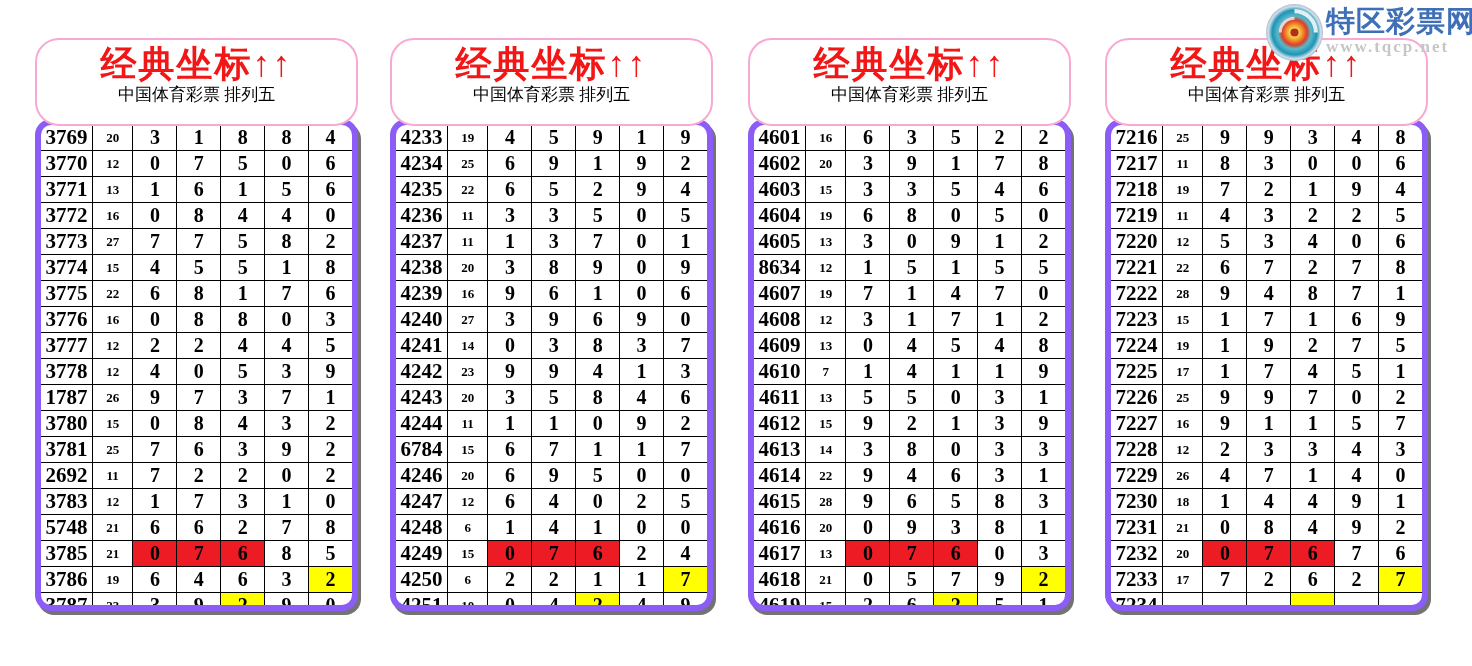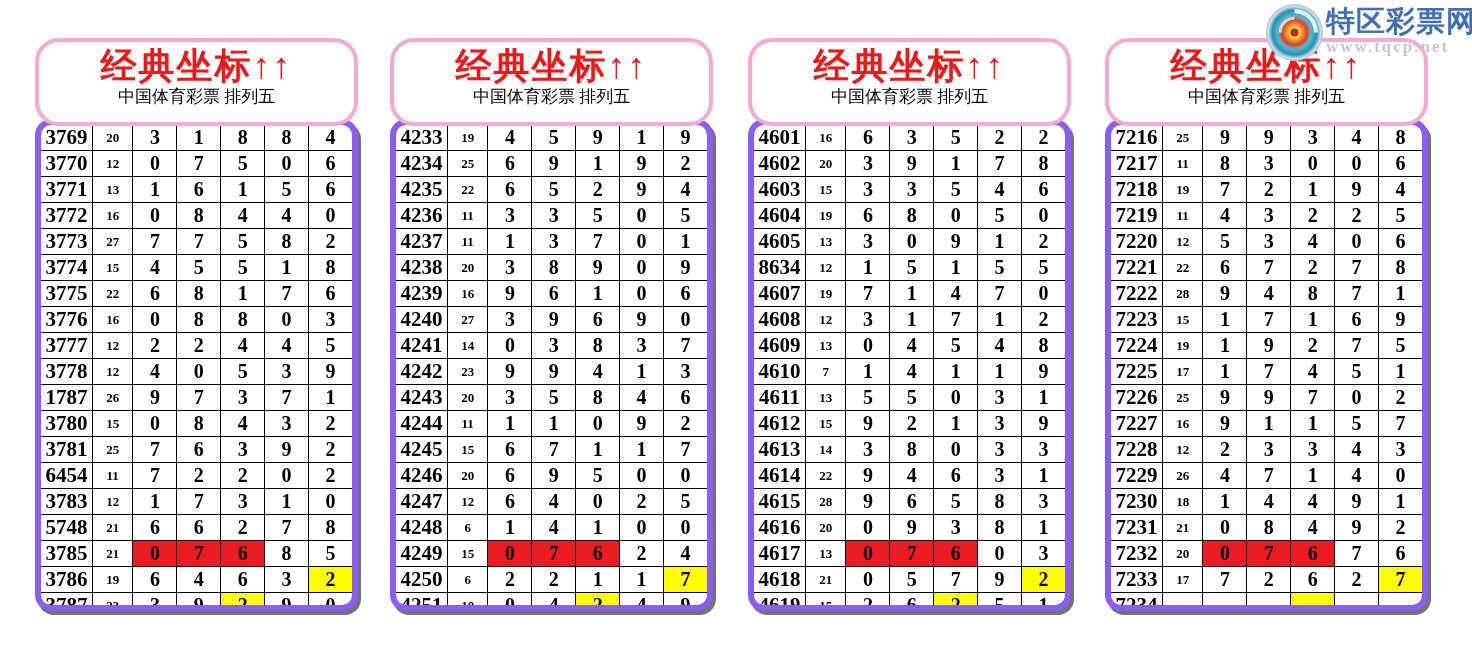--- a/index.html
+++ b/index.html
@@ -5,21 +5,21 @@
   html,body{margin:0;padding:0;}
   body{
     width:1472px;height:666px;position:relative;background:#ffffff;overflow:hidden;
     font-family:"Liberation Sans",sans-serif;
   }
   .panel{position:absolute;top:38px;width:323px;}
   #panel-0{left:35px;} #panel-1{left:390px;} #panel-2{left:748px;} #panel-3{left:1105px;}
 
   .phead{
     position:relative;z-index:2;height:88px;box-sizing:border-box;
-    background:#fff;border:4px solid #f9a8d4;border-radius:24px;
+    background:#fff;border:2px solid #f9a8d4;border-radius:24px;
     text-align:center;padding-top:3px;
   }
   .ptitle{
     color:var(--title-red,#f21616);font-size:36px;font-weight:bold;line-height:42px;
     letter-spacing:2px;font-family:"Liberation Sans","DejaVu Sans",sans-serif;white-space:nowrap;
   }
   .psub{
     font-size:17px;color:#000;line-height:20px;
     font-family:"Liberation Serif","DejaVu Serif",serif;white-space:nowrap;
   }
@@ -200,21 +200,21 @@
       <div class="trow">
         <div class="tcell period">3781</div>
         <div class="tcell count">25</div>
         <div class="tcell digit">7</div>
         <div class="tcell digit">6</div>
         <div class="tcell digit">3</div>
         <div class="tcell digit">9</div>
         <div class="tcell digit">2</div>
       </div>
       <div class="trow">
-        <div class="tcell period">6454</div>
+        <div class="tcell period">2692</div>
         <div class="tcell count">11</div>
         <div class="tcell digit">7</div>
         <div class="tcell digit">2</div>
         <div class="tcell digit">2</div>
         <div class="tcell digit">0</div>
         <div class="tcell digit">2</div>
       </div>
       <div class="trow">
         <div class="tcell period">3783</div>
         <div class="tcell count">12</div>
@@ -371,21 +371,21 @@
       <div class="trow">
         <div class="tcell period">4244</div>
         <div class="tcell count">11</div>
         <div class="tcell digit">1</div>
         <div class="tcell digit">1</div>
         <div class="tcell digit">0</div>
         <div class="tcell digit">9</div>
         <div class="tcell digit">2</div>
       </div>
       <div class="trow">
-        <div class="tcell period">4245</div>
+        <div class="tcell period">6784</div>
         <div class="tcell count">15</div>
         <div class="tcell digit">6</div>
         <div class="tcell digit">7</div>
         <div class="tcell digit">1</div>
         <div class="tcell digit">1</div>
         <div class="tcell digit">7</div>
       </div>
       <div class="trow">
         <div class="tcell period">4246</div>
         <div class="tcell count">20</div>

